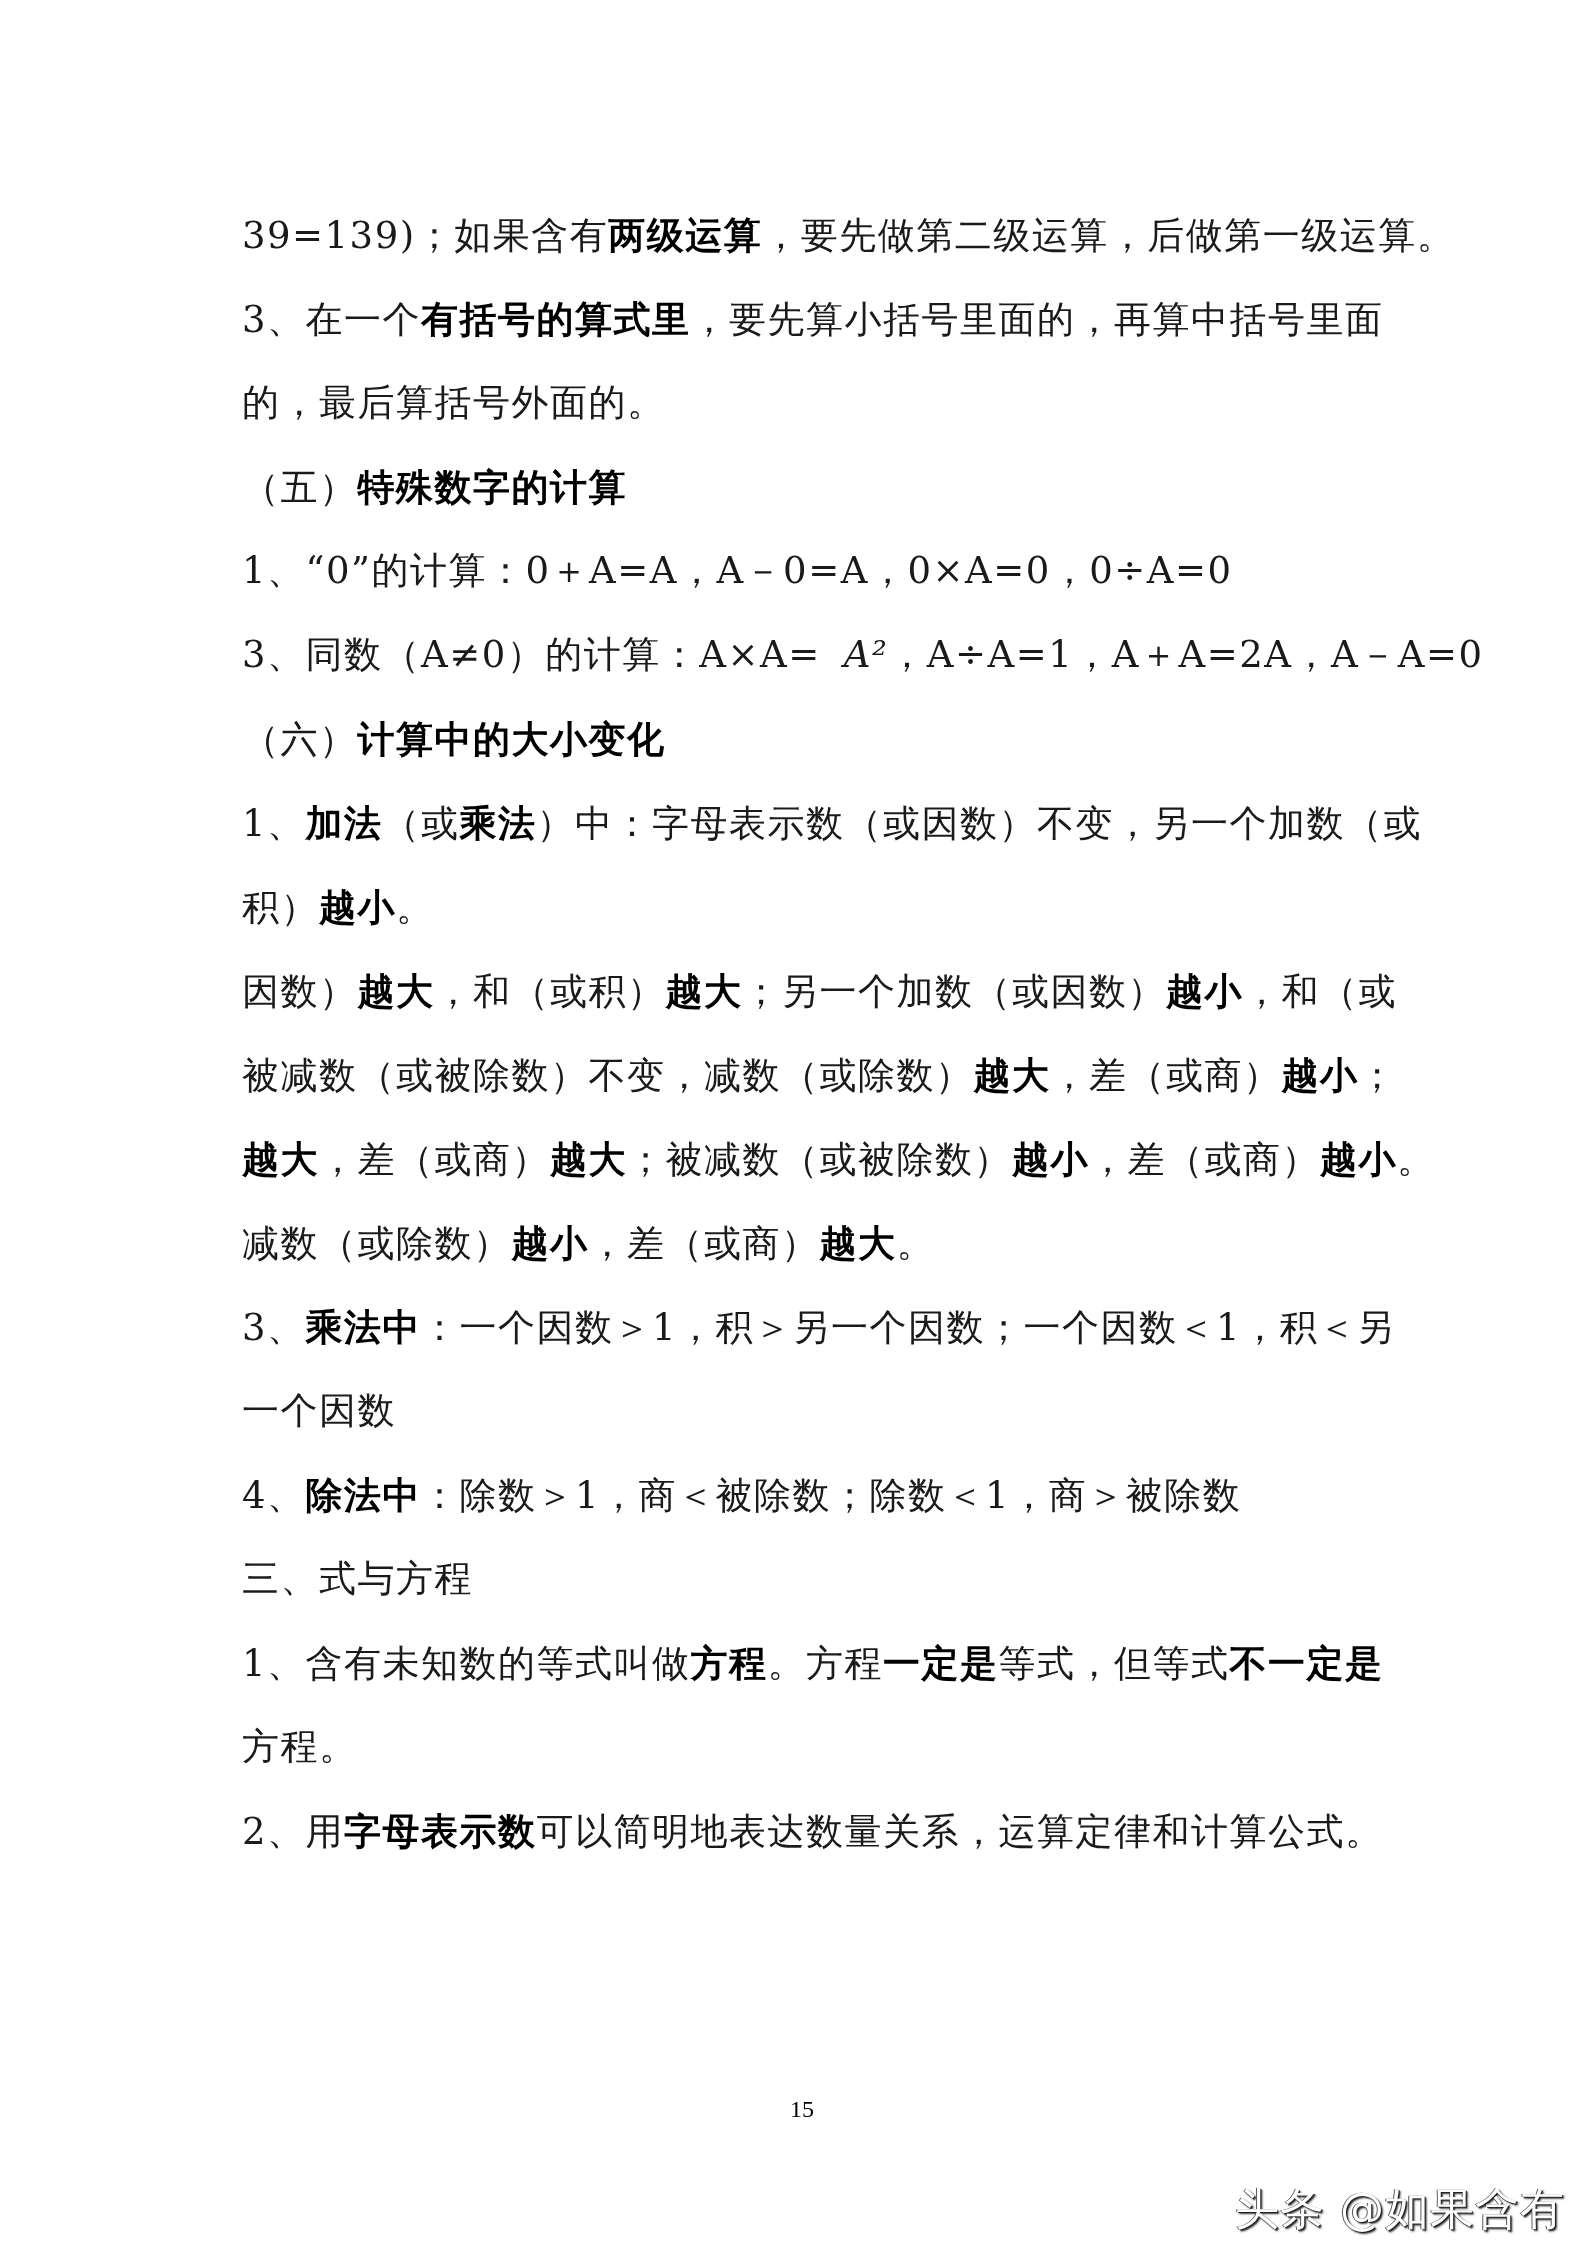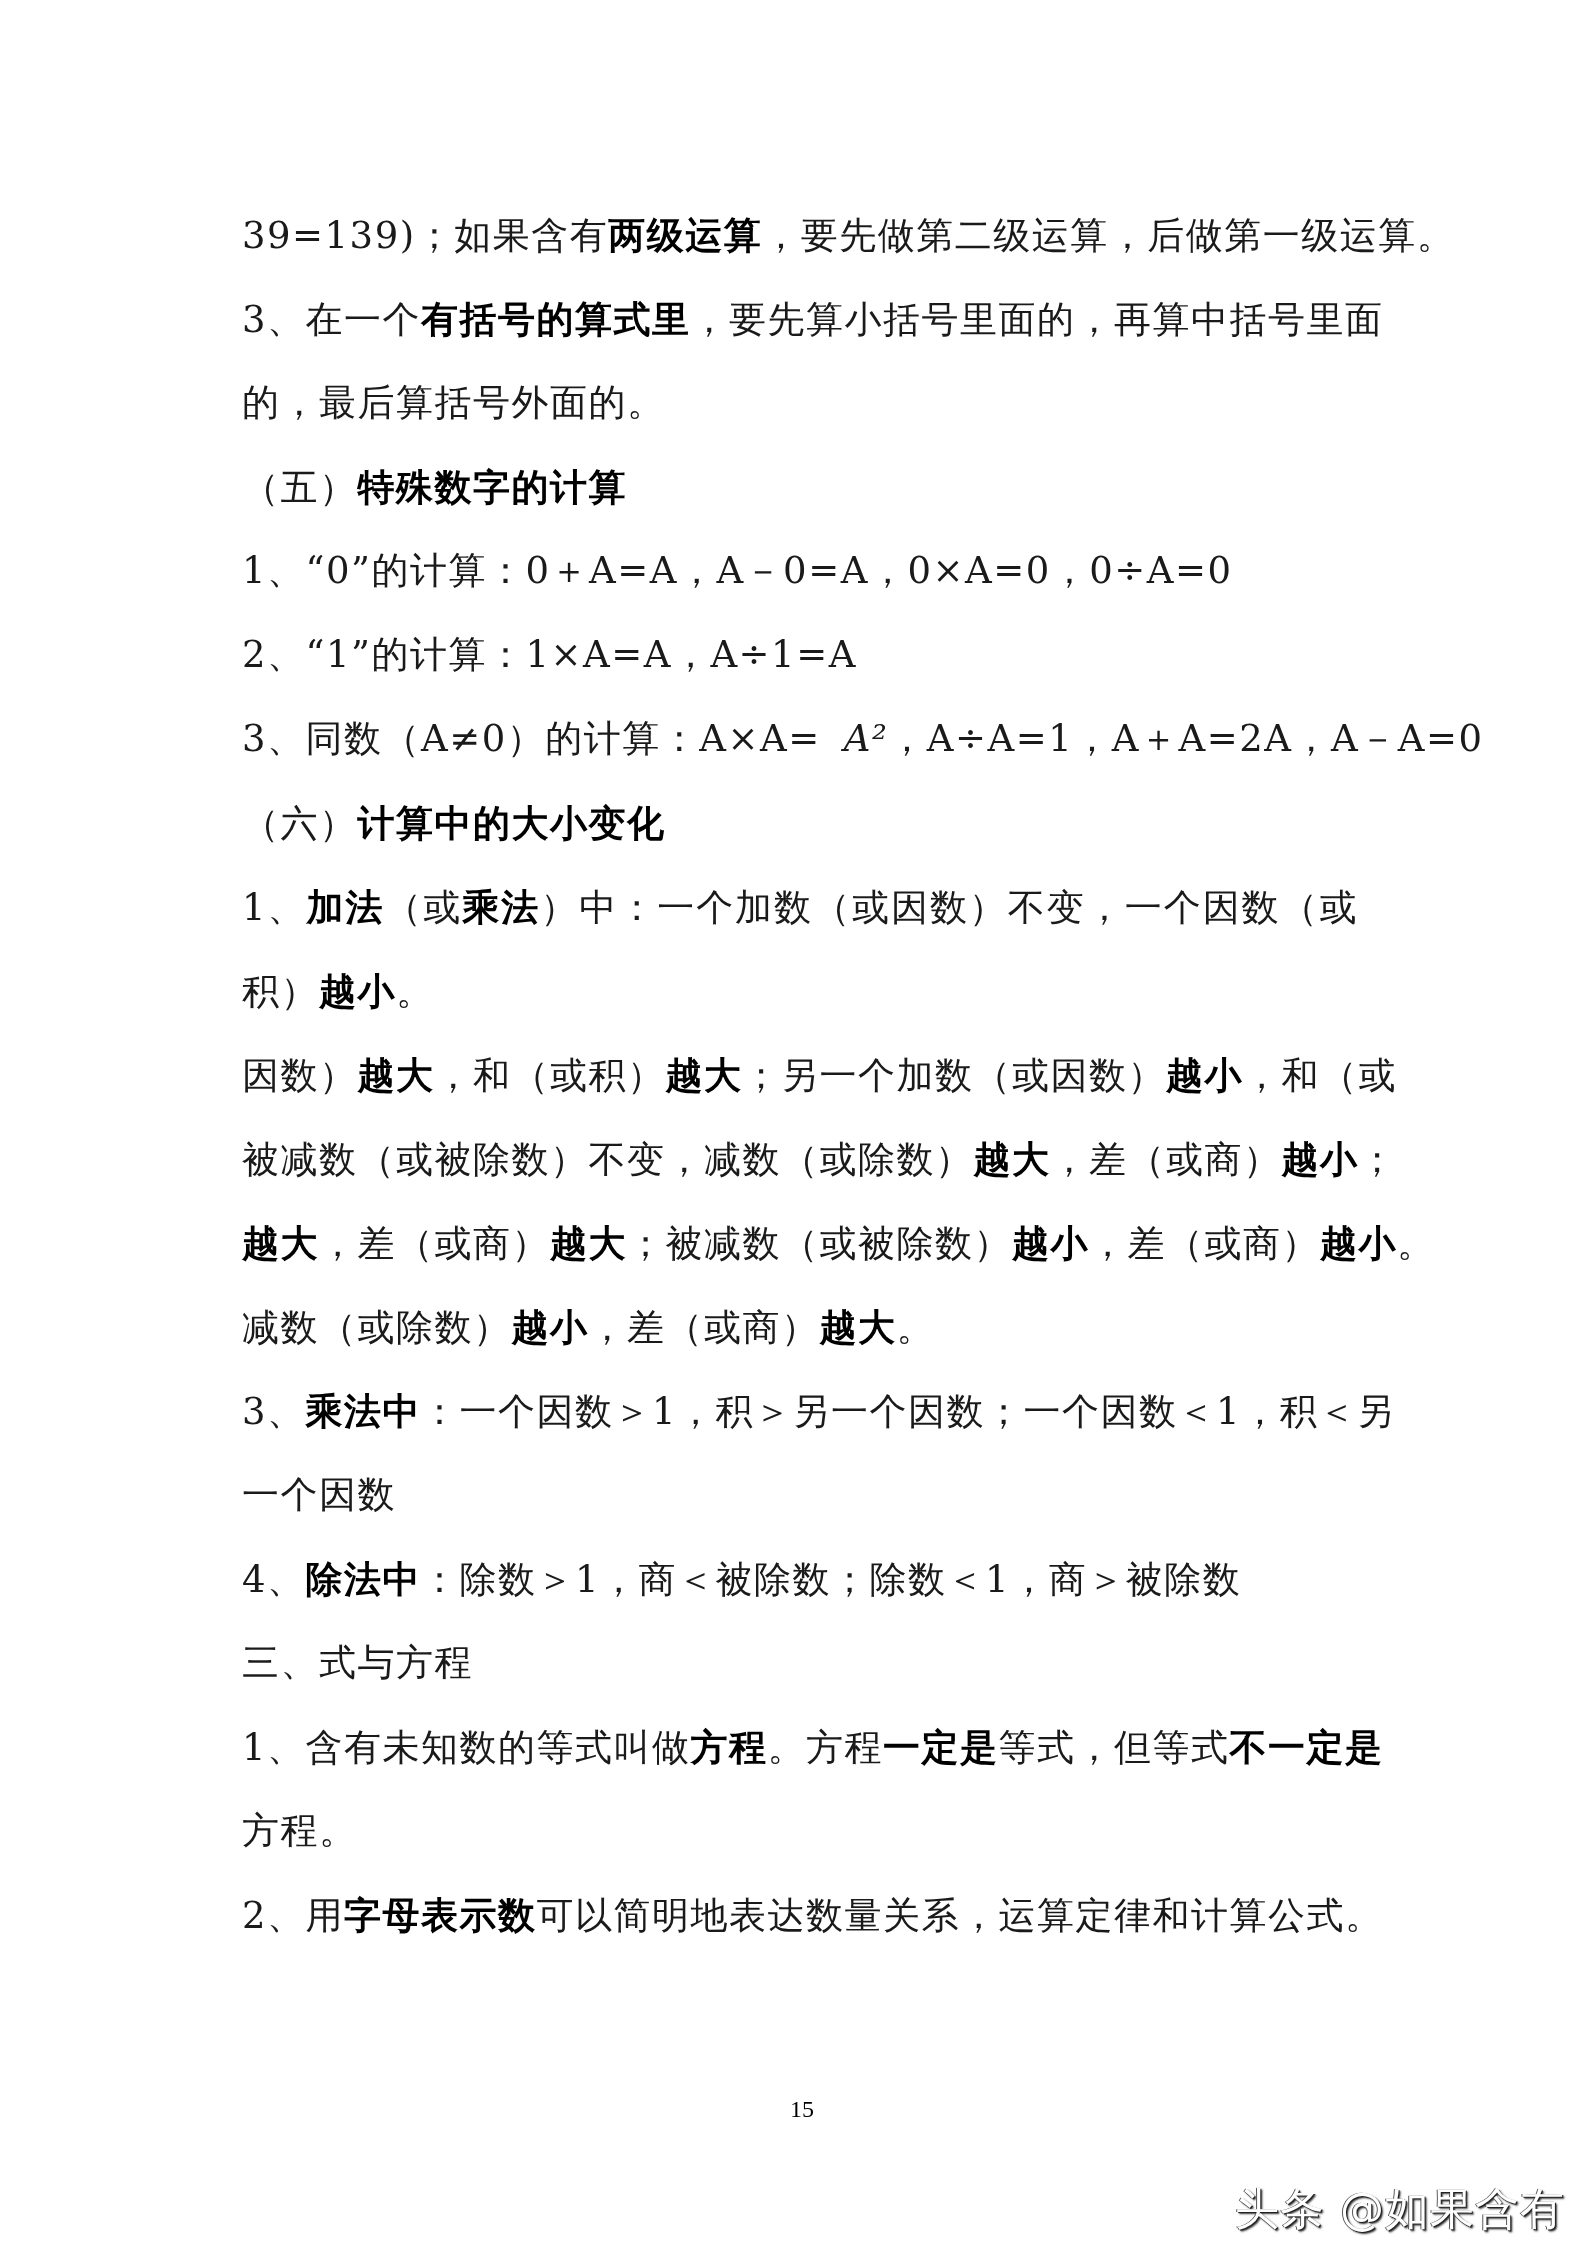--- a/index.html
+++ b/index.html
@@ -22,24 +22,23 @@
 </head>
 <body>
 
 <div class="page">
   <div class="content" id="content">
       <div class="line justify"><span>39=139)；如果含有</span><span class="b">两级运算</span><span>，要先做第二级运算，后做第一级运算。</span></div>
       <div class="line justify"><span>3、在一个</span><span class="b">有括号的算式里</span><span>，要先算小括号里面的，再算中括号里面</span></div>
       <div class="line"><span>的，最后算括号外面的。</span></div>
       <div class="line heading"><span>（五）</span><span class="b">特殊数字的计算</span></div>
       <div class="line"><span>1、“0”的计算：0＋A=A，A－0=A，0×A=0，0÷A=0</span></div>
-      <div class="line"><span>2、“1”的计算：1×A=A，A÷1=A</span></div>
       <div class="line"><span>3、同数（A≠0）的计算：A×A=</span><span class="it">A²</span><span>，A÷A=1，A＋A=2A，A－A=0</span></div>
       <div class="line heading"><span>（六）</span><span class="b">计算中的大小变化</span></div>
-      <div class="line justify"><span>1、</span><span class="b">加法</span><span>（或</span><span class="b">乘法</span><span>）中：一个加数（或因数）不变，一个因数（或</span></div>
+      <div class="line justify"><span>1、</span><span class="b">加法</span><span>（或</span><span class="b">乘法</span><span>）中：字母表示数（或因数）不变，另一个加数（或</span></div>
       <div class="line"><span>积）</span><span class="b">越小</span><span>。</span></div>
       <div class="line justify"><span>因数）</span><span class="b">越大</span><span>，和（或积）</span><span class="b">越大</span><span>；另一个加数（或因数）</span><span class="b">越小</span><span>，和（或</span></div>
       <div class="line justify"><span>被减数（或被除数）不变，减数（或除数）</span><span class="b">越大</span><span>，差（或商）</span><span class="b">越小</span><span>；</span></div>
       <div class="line justify"><span class="b">越大</span><span>，差（或商）</span><span class="b">越大</span><span>；被减数（或被除数）</span><span class="b">越小</span><span>，差（或商）</span><span class="b">越小</span><span>。</span></div>
       <div class="line"><span>减数（或除数）</span><span class="b">越小</span><span>，差（或商）</span><span class="b">越大</span><span>。</span></div>
       <div class="line justify"><span>3、</span><span class="b">乘法中</span><span>：一个因数＞1，积＞另一个因数；一个因数＜1，积＜另</span></div>
       <div class="line"><span>一个因数</span></div>
       <div class="line"><span>4、</span><span class="b">除法中</span><span>：除数＞1，商＜被除数；除数＜1，商＞被除数</span></div>
       <div class="line heading"><span>三、式与方程</span></div>
       <div class="line justify"><span>1、含有未知数的等式叫做</span><span class="b">方程</span><span>。方程</span><span class="b">一定是</span><span>等式，但等式</span><span class="b">不一定是</span></div>

